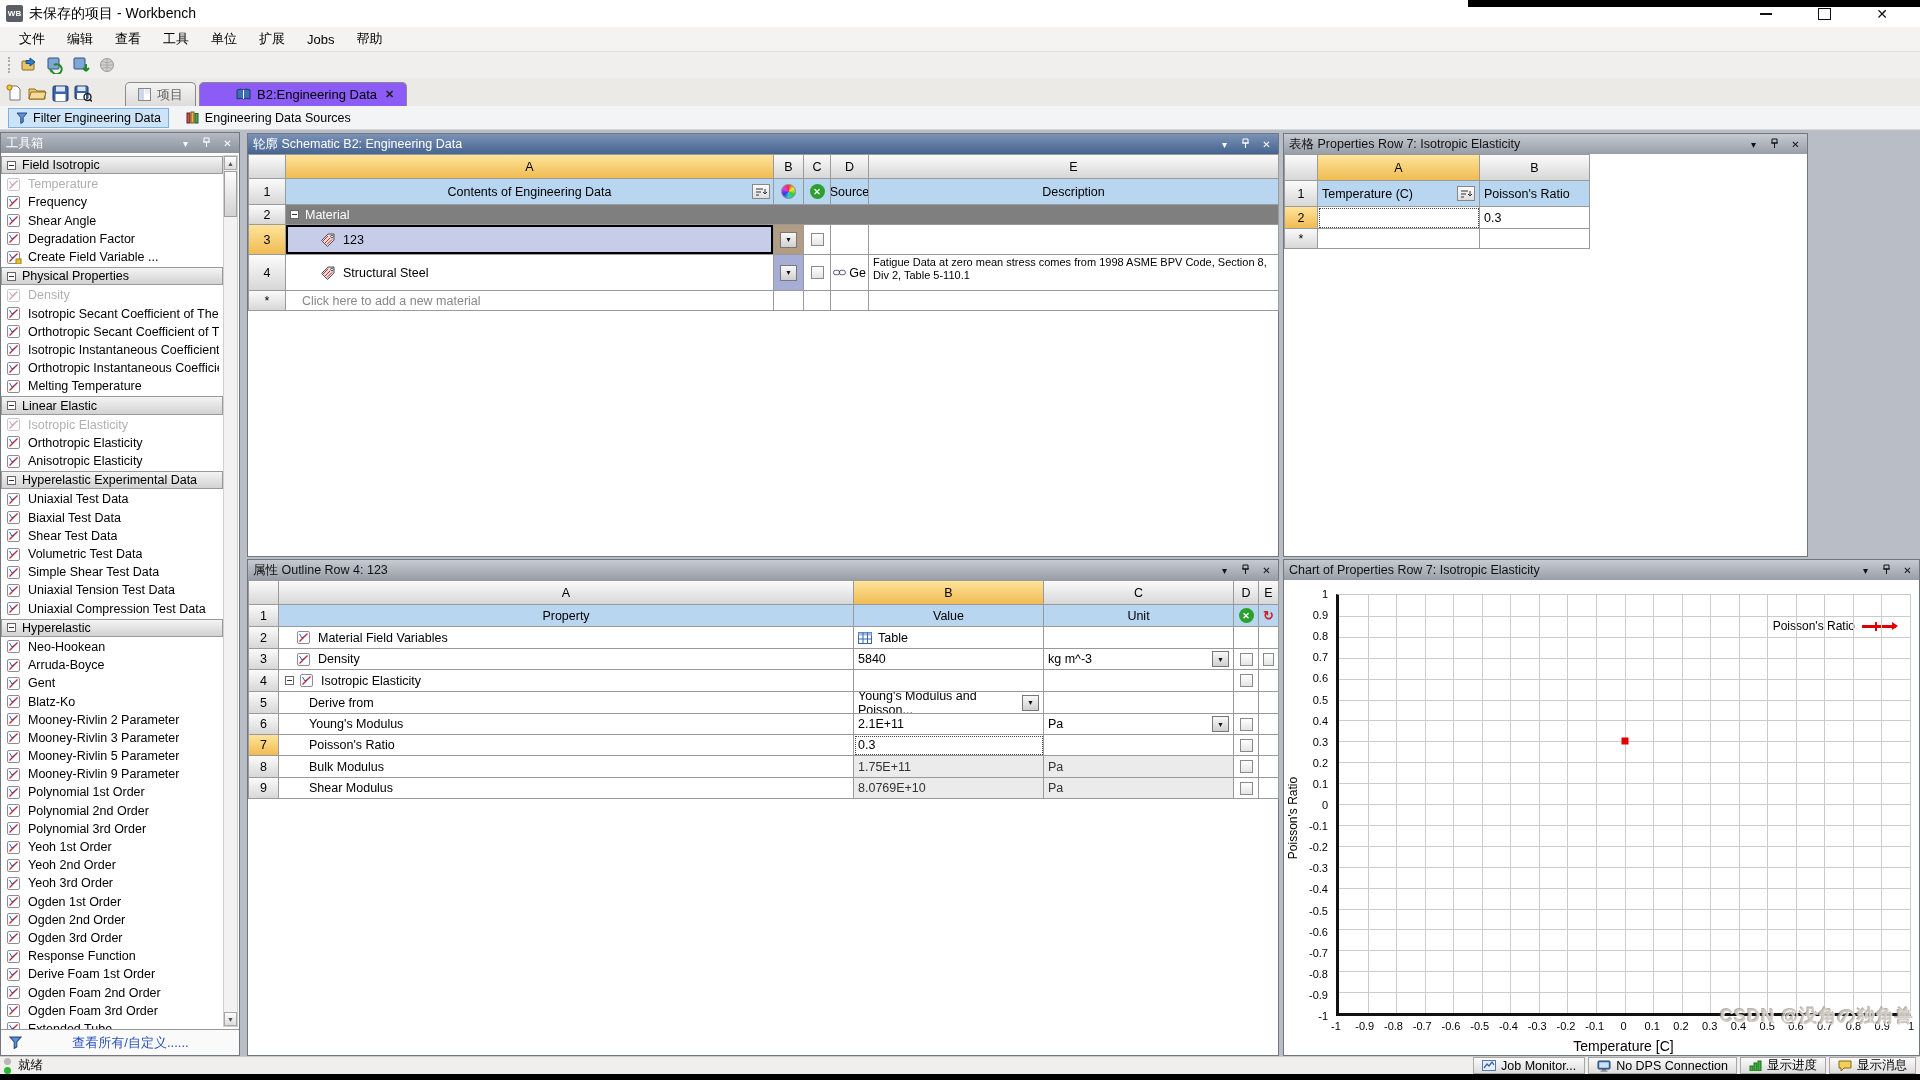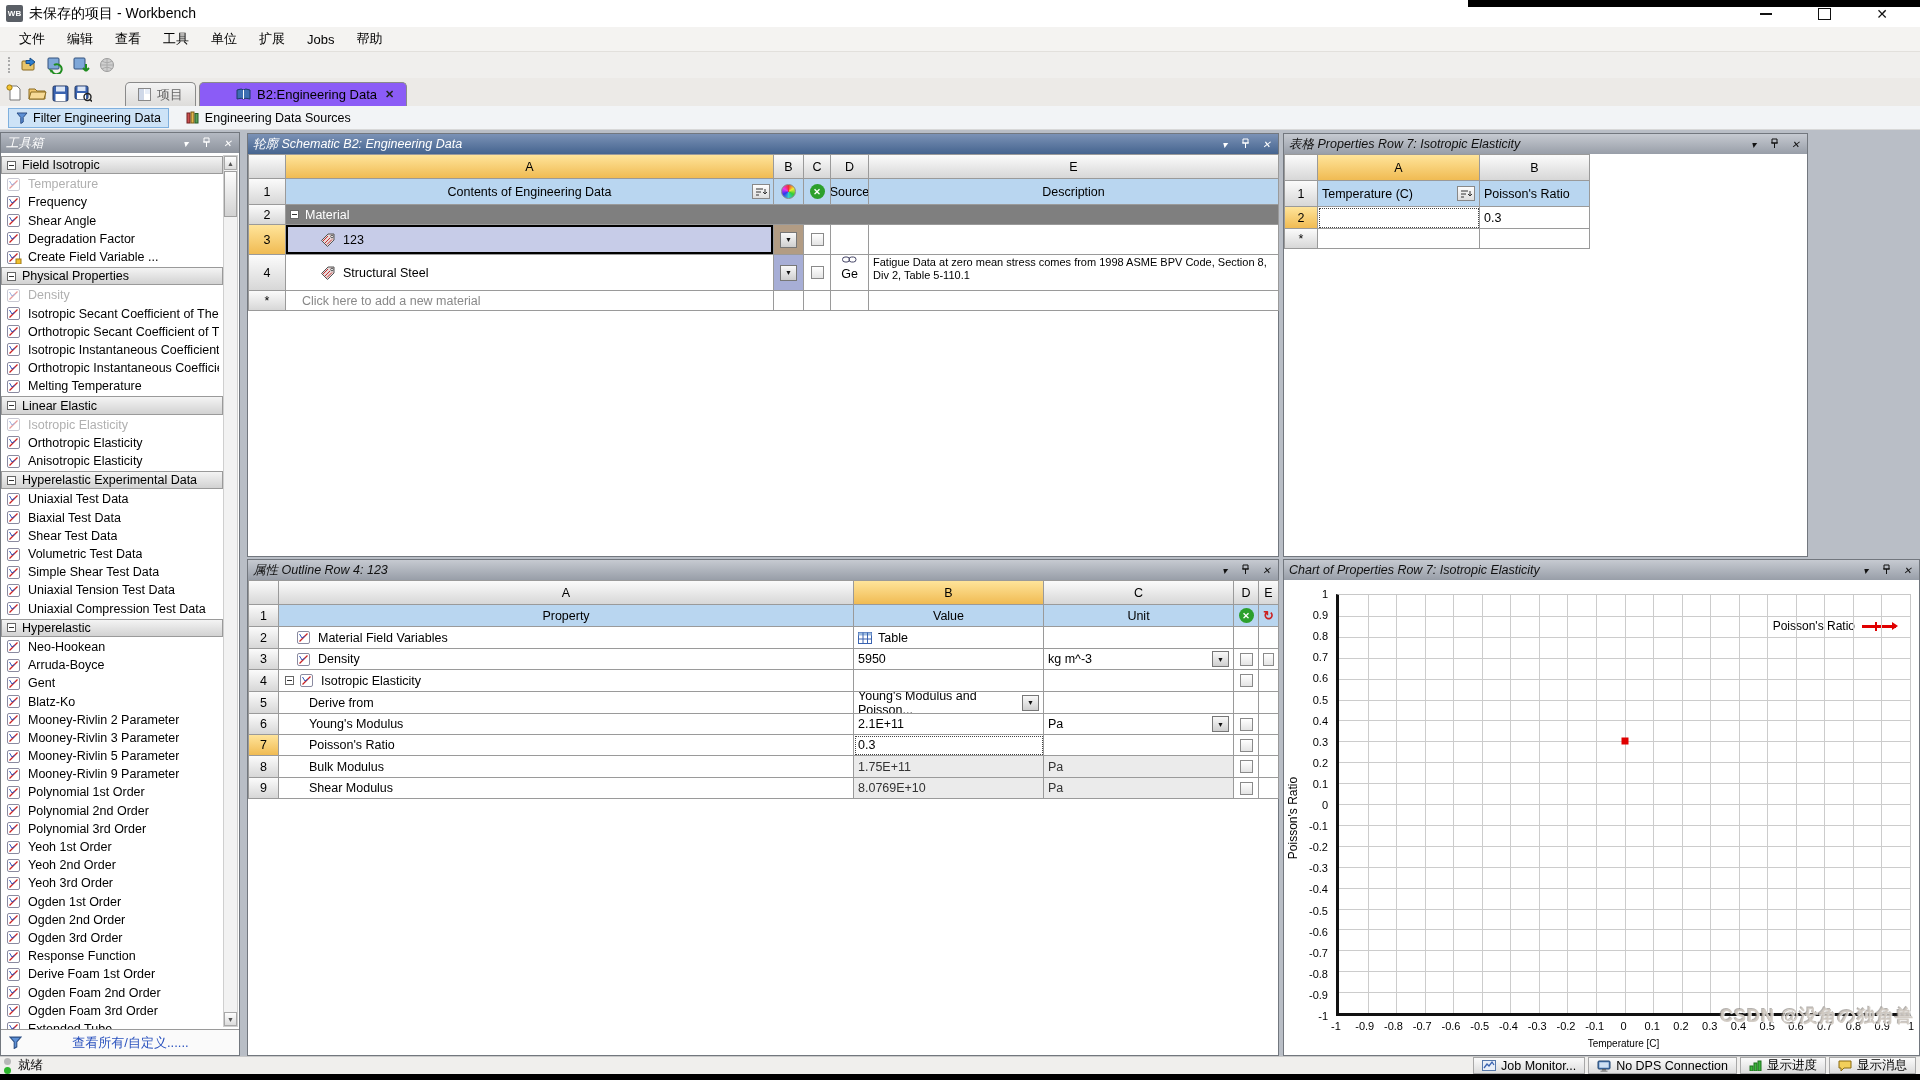--- a/index.html
+++ b/index.html
@@ -41,21 +41,21 @@
   .tab.active { background:#8b5cf6;padding-left:36px; }
   .tabclose { font-size:11px; font-weight:bold; color:#222; margin-left:2px; }
 
   .filterrow { position:absolute; left:0; top:106px; width:1920px; height:24px;
     background:#f2f4f6; display:flex; align-items:center; gap:10px; padding-left:8px; border-bottom:1px solid #d8d8d8; }
   .filterbtn { display:flex; align-items:center; gap:5px; padding:2px 7px; font-size:12.5px; }
   .filterbtn.on { background:#cde3f7; border:1px solid #7fb0de; }
 
   
   .panel { position:absolute; background:#fff; border:1px solid #72777e; display:flex; flex-direction:column; }
-  .ptitle { height:20px; flex:0 0 20px; display:flex; align-items:center; padding:0 5px; font-size:12.5px; gap:8px;font-style:italic; }
+  .ptitle { height:20px; flex:0 0 20px; display:flex; align-items:center; padding:0 5px; font-size:12.5px; gap:8px; }
   .ptitle.blue { background:linear-gradient(#7b92b6,#45648f); color:#fff; }
   .ptitle.gray { background:linear-gradient(#c6cad1,#989ea8); color:#111; }
   .ptitle.graylight { background:linear-gradient(#b4b9c2,#8d939d); color:#fff; }
   .ptools { margin-left:auto; display:flex; align-items:center; gap:8px; font-size:10px; }
   .ptool { width:13px; text-align:center; }
 
   
   #toolbox-list { position:relative; flex:1 1 auto; overflow:hidden; padding-top:2px; }
   .tbx-row { height:18.2px; display:flex; align-items:center; gap:6px; padding:0 4px 0 6px;
     white-space:nowrap; overflow:hidden; width:222px; }
@@ -109,21 +109,21 @@
     border-left:3px solid #111; border-bottom:3px solid #111; background:#fff;
     border-top:1px solid #c8c8c8; border-right:1px solid #c8c8c8; }
   .grid-v { position:absolute; top:0; bottom:0; width:1px; background:#cccccc; }
   .grid-h { position:absolute; left:0; right:0; height:1px; background:#cccccc; }
   #yticks { position:absolute; left:0; top:14px; width:46px; height:422px; }
   .ytick { position:absolute; right:2px; width:44px; text-align:right; font-size:11px; transform:translateY(-6px); }
   #xticks { position:absolute; left:52px; top:440px; width:575px; height:14px; }
   .xtick { position:absolute; font-size:11px; transform:translateX(-50%); }
   .ylab { position:absolute; left:2px; top:50%; transform:translate(0,-50%) rotate(180deg);
     writing-mode:vertical-rl; font-size:12px; }
-  .xlab { position:absolute; left:52px; width:575px; top:458px; text-align:center; font-size:10px; }
+  .xlab { position:absolute; left:52px; width:575px; top:458px; text-align:center; font-size:14px; }
   #refline { position:absolute; left:0; right:0; border-top:1.5px dashed #5c5ccf; }
   .dpoint { position:absolute; width:7px; height:7px; background:#e00000; transform:translate(-50%,-50%); }
   .legend { position:absolute; right:14px; top:24px; display:flex; align-items:center; gap:7px; font-size:12px; }
   .legline { width:34px; height:3px; background:#e00000; position:relative; }
   .legline::after { content:""; position:absolute; right:-2px; top:-3px; border-left:6px solid #e00000;
     border-top:4.5px solid transparent; border-bottom:4.5px solid transparent; }
   .legline::before { content:""; position:absolute; left:13px; top:-3px; width:2px; height:9px; background:#e00000; }
 
   
   .statusbar { position:absolute; left:0; top:1056px; width:1920px; height:18px; background:#f0efed;
@@ -807,21 +807,21 @@
           <path d="M3 9 l5-5 M5 11 l5-5 M7 12.5 l5-5" stroke="#c03030" stroke-width="1"></path>
         </svg>
       <span>Structural Steel</span>
     </div>
     <div class="c lav">
         <span class="dd">▼</span>
       </div>
     <div class="c">
         <span class="cb"></span>
       </div>
-    <div class="c" style="gap:3px; padding:0 2px;flex-direction:column;">
+    <div class="c" style="gap:3px; padding:0 2px;">
       <svg width="15" height="9" viewBox="0 0 15 9">
           <rect x="0.5" y="2" width="7" height="5" rx="2.5" fill="none" stroke="#446"></rect>
           <rect x="7" y="2" width="7" height="5" rx="2.5" fill="none" stroke="#446"></rect>
         </svg>
       <span>Ge</span>
     </div>
     <div class="c desc">Fatigue Data at zero mean stress comes from 1998 ASME BPV Code, Section 8, Div 2, Table 5-110.1</div>
 
     <div class="c ch">*</div>
     <div class="c addrow" style="padding-left:16px;">Click here to add a new material</div>
@@ -887,21 +887,21 @@
 
     <div class="c ch">3</div>
     <div class="c ind1" style="gap:6px;">
       <svg width="15" height="13" viewBox="0 0 15 13">
           <rect x="0.5" y="0.5" width="12" height="12" rx="1.5" fill="#fff" stroke="#8a8aa0"></rect>
           <path d="M2.5 10.5 L10.5 2.5" stroke="#cc2222" stroke-width="1.3"></path>
           <path d="M2.5 3 L5 7 L8 5" stroke="#3355bb" stroke-width="1" fill="none"></path>
         </svg>
       <span>Density</span>
     </div>
-    <div class="c">5950</div>
+    <div class="c">5840</div>
     <div class="c" style="justify-content:space-between;">
       <span>kg m^-3</span>
       <span class="dd">▼</span>
     </div>
     <div class="c">
         <span class="cb"></span>
       </div>
     <div class="c">
         <span class="cb"></span>
       </div>

